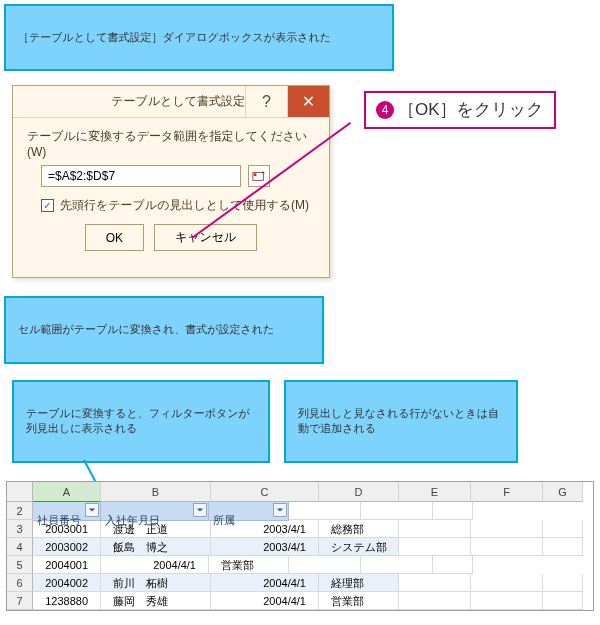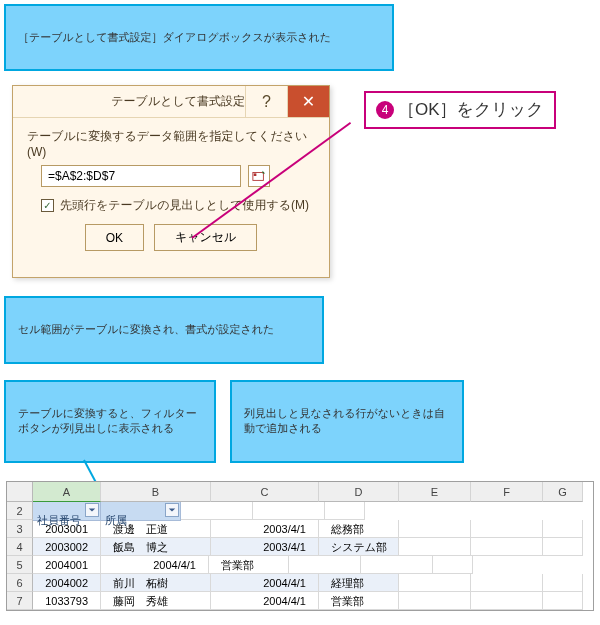--- a/index.html
+++ b/index.html
@@ -213,21 +213,21 @@
     <span class="step-num">4</span><span>［OK］をクリック</span>
   </div>
   <div class="pointer-line" style="left:180px; top:152px; width:196px; transform:rotate(-36deg);"></div>
 </div>
 
 
 <div class="callout-blue" style="margin:18px 0 0 4px; width:320px;">セル範囲がテーブルに変換され、書式が設定された</div>
 
 
 <div class="row-two">
-  <div class="callout-blue" style="width:212px;">テーブルに変換すると、フィルターボタンが列見出しに表示される</div>
+  <div class="callout-blue" style="width:258px;margin-left:8px;">テーブルに変換すると、フィルターボタンが列見出しに表示される</div>
   <div class="callout-blue" style="width:234px;">列見出しと見なされる行がないときは自動で追加される</div>
 </div>
 
 
 <div style="position:relative;">
   <div class="pointer-line" style="border-top-color:#00a7e0; left:84px; top:-4px; width:96px; transform:rotate(62deg);"></div>
 </div>
 
 
 <div class="excel-wrap">
@@ -245,20 +245,28 @@
   <div class="xl-row">
     <div class="row-hdr">2</div>
     <div class="th-cell wA">
       <span>社員番号</span>
       <span class="filter-btn">
           <svg viewBox="0 0 10 10">
             <path d="M1 3 L5 7 L9 3 Z" fill="#3a5a8a"></path>
           </svg>
         </span>
     </div>
+    <div class="th-cell wC">
+      <span>入社年月日</span>
+      <span class="filter-btn">
+          <svg viewBox="0 0 10 10">
+            <path d="M1 3 L5 7 L9 3 Z" fill="#3a5a8a"></path>
+          </svg>
+        </span>
+    </div>
     <div class="th-cell wD">
       <span>所属</span>
       <span class="filter-btn">
           <svg viewBox="0 0 10 10">
             <path d="M1 3 L5 7 L9 3 Z" fill="#3a5a8a"></path>
           </svg>
         </span>
     </div>
     <div class="cell wE"></div>
     <div class="cell wF"></div>
@@ -299,21 +307,21 @@
     <div class="cell stripe wA num">2004002</div>
     <div class="cell stripe wB">前川　柘樹</div>
     <div class="cell stripe wC date">2004/4/1</div>
     <div class="cell stripe wD">経理部</div>
     <div class="cell wE"></div>
     <div class="cell wF"></div>
     <div class="cell wG"></div>
   </div>
   <div class="xl-row">
     <div class="row-hdr">7</div>
-    <div class="cell wA num">1033793</div>
+    <div class="cell wA num">1238880</div>
     <div class="cell wB">藤岡　秀雄</div>
     <div class="cell wC date">2004/4/1</div>
     <div class="cell wD">営業部</div>
     <div class="cell wE"></div>
     <div class="cell wF"></div>
     <div class="cell wG"></div>
   </div>
 </div>
 
 

